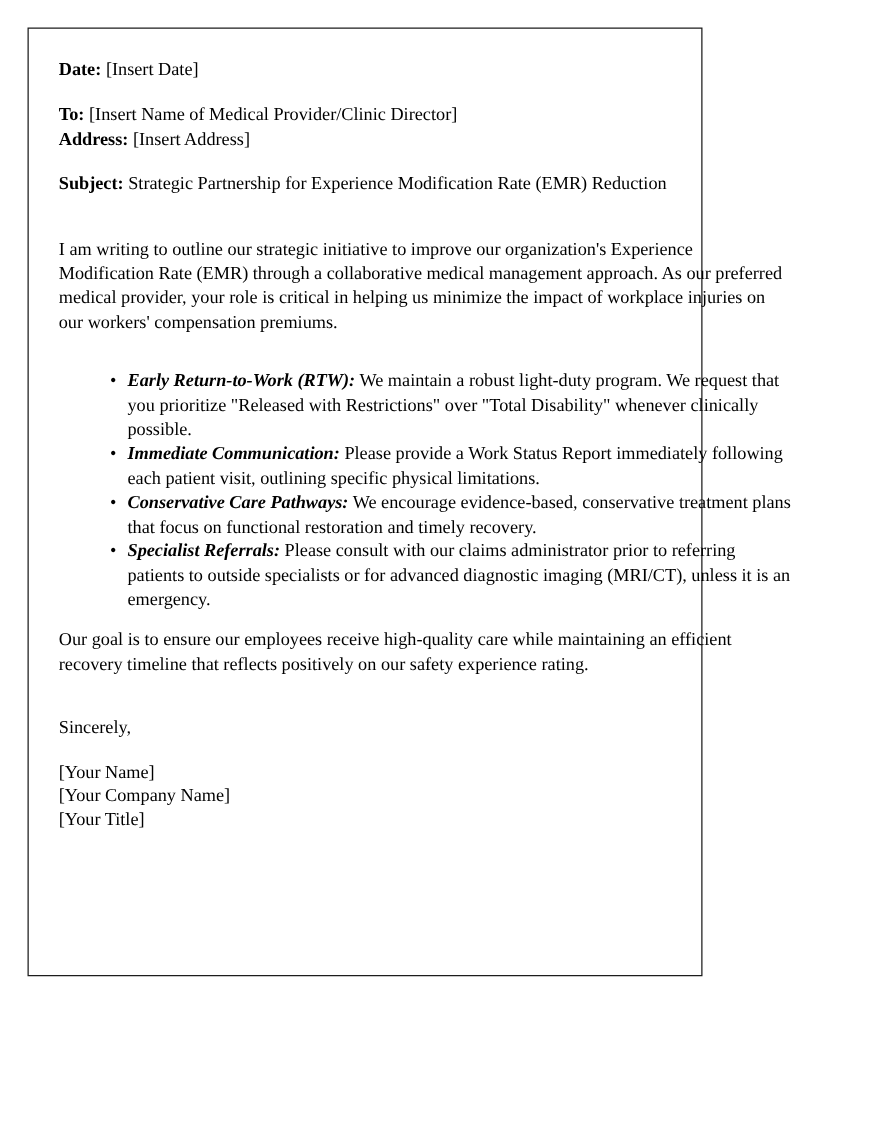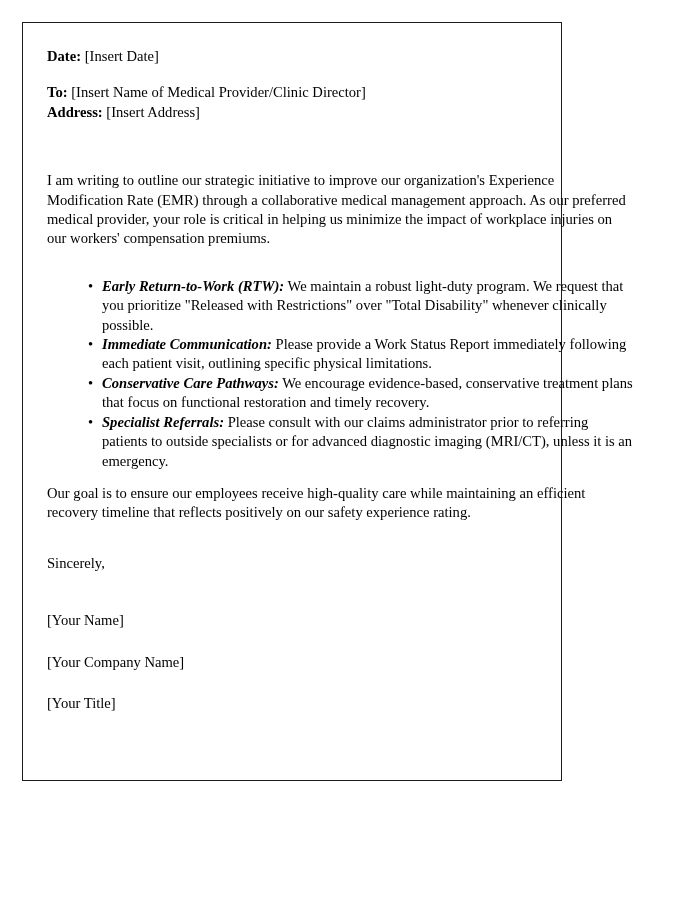--- a/index.html
+++ b/index.html
@@ -82,40 +82,40 @@
     line-height: 19.4px;
   }
 
   .lead-in {
     font-weight: bold;
     font-style: italic;
   }
 
   .sig-line {
     white-space: nowrap;
-    margin-top: 22px;
   }
 </style>
 </head>
 <body>
 
 <div class="page-frame">
   <div class="doc-body">
 
     <div class="line"><span class="field-label">Date:</span> <span>[Insert Date]</span></div>
 
     <div class="gap-date"></div>
 
     <div class="line"><span class="field-label">To:</span> <span>[Insert Name of Medical Provider/Clinic Director]</span></div>
 
 
     <div class="line"><span class="field-label">Address:</span> <span>[Insert Address]</span></div>
 
     <div class="gap-addr"></div>
 
+    <div class="line"><span class="field-label">Subject:</span> <span>Strategic Partnership for Experience Modification Rate (EMR) Reduction</span></div>
 
     <div class="gap-subject"></div>
 
 
     <div class="gap-salut"></div>
 
     <p class="para">I am writing to outline our strategic initiative to improve our organization's Experience Modification Rate (EMR) through a collaborative medical management approach. As our preferred medical provider, your role is critical in helping us minimize the impact of workplace injuries on our workers' compensation premiums.</p>
 
     <div class="gap-para"></div>
 

